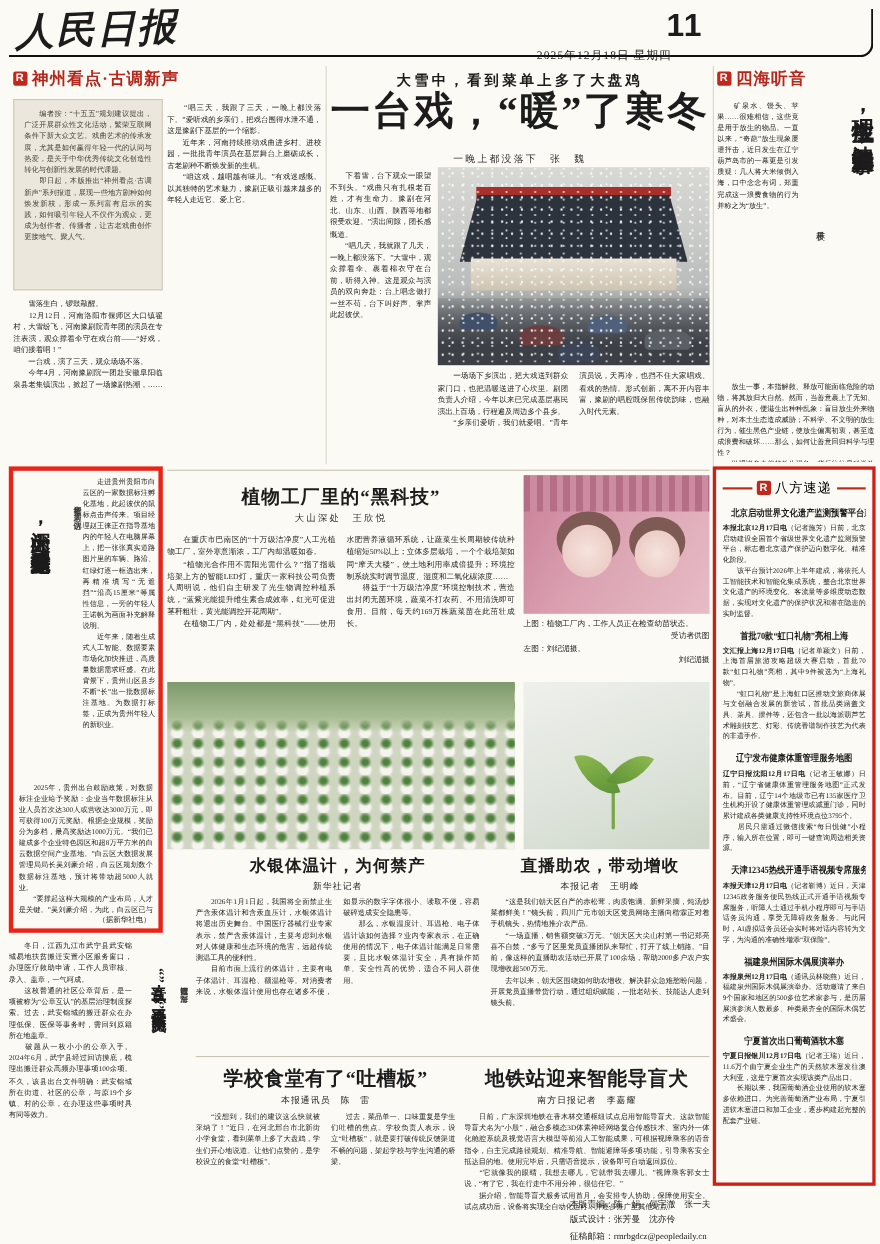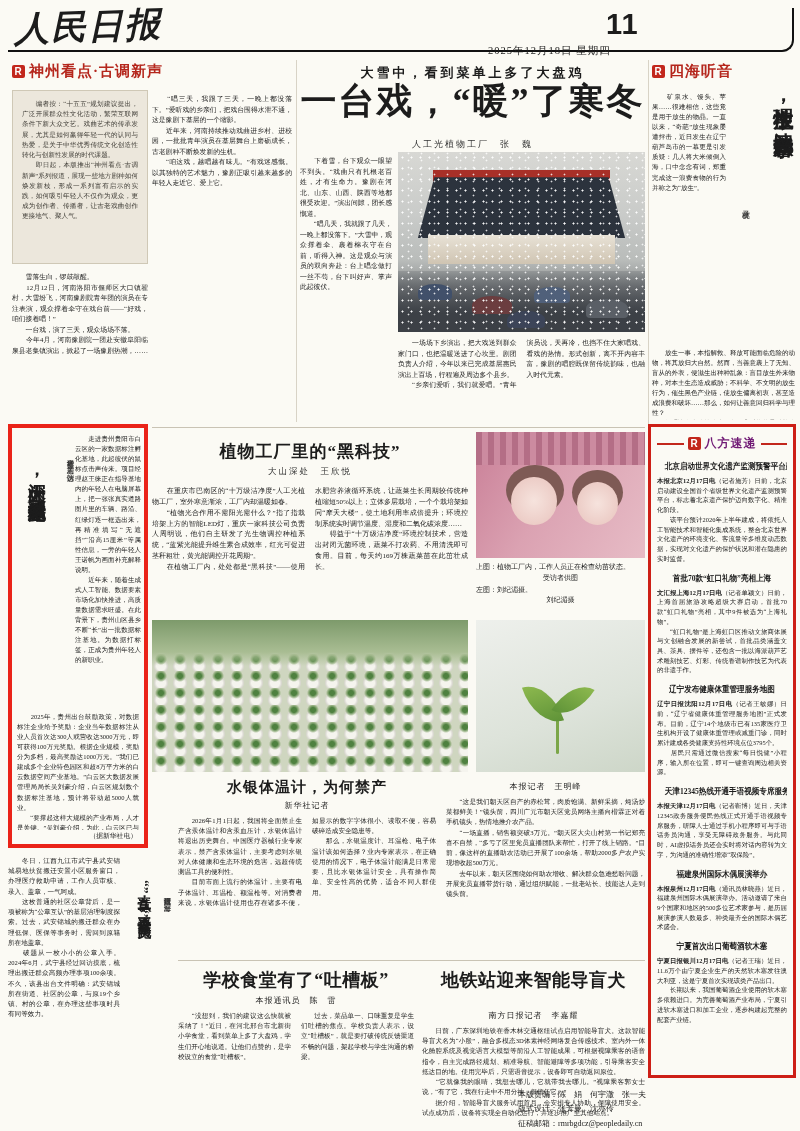--- a/index.html
+++ b/index.html
@@ -45,21 +45,21 @@
      background-image:radial-gradient(circle at 9px 5px,#4f8140 2.5px,rgba(95,140,70,.5) 4.5px,transparent 6px),
                       radial-gradient(circle at 9px 12px,#f5f4ee 4.5px,#d8d7cf 6.5px,transparent 7.5px);
      background-size:19px 17px}
   .ph-seed .glass{position:absolute;left:0;top:0;width:100%;height:30%;
      background:linear-gradient(#7d9a6b,#a9bd93 70%,rgba(169,189,147,0))}
   
   .ph-sprout{background:linear-gradient(160deg,#eef0ec,#dde3da 60%,#cdd6c8)}
   .leaf{position:absolute;background:linear-gradient(#8cb84e,#5f9338);border-radius:0 100% 0 100%}
   .stem{position:absolute;width:3px;background:#7ba648;border-radius:2px}
   .cap{font-size:7px;line-height:1.5;color:#222}
-  .credit{font-size:7px;text-align:center;color:#222}
+  .credit{font-size:7px;text-align:right;color:#222}
   
   .hl-box{border:4px solid #ea2318;box-sizing:border-box}
   .bf-box{border:3px solid #cd1f16;box-sizing:border-box;padding:6px 6px;overflow:hidden;background:#fbfaf4}
   .bf-header{display:flex;align-items:center;gap:4px;margin:2px 0 6px}
   .bf-line{flex:1;height:2px;background:#c2271c}
   .bf-title-wrap{overflow:hidden;width:100%;margin-top:9px}
   .bf-title{font-weight:900;font-size:8.6px;white-space:nowrap;text-align:center;transform:scaleX(.88);transform-origin:center;letter-spacing:0}
   .bf-body{font-size:6.4px;line-height:1.52;text-align:justify;white-space:pre-line;margin-top:3px}
   .bf-date{font-weight:700}
   .masthead{font-weight:900;font-style:italic;font-size:35px;letter-spacing:2px;transform:rotate(-2deg);transform-origin:left}
@@ -89,21 +89,21 @@
 　　12月12日，河南洛阳市偃师区大口镇翟村，大雪纷飞，河南豫剧院青年团的演员在专注表演，观众撑着伞守在戏台前——“好戏，咱们接着唱！”
 　　一台戏，演了三天，观众场场不落。
 　　今年4月，河南豫剧院一团赴安徽阜阳临泉县老集镇演出，掀起了一场豫剧热潮，……</div>
 <div class="abs body-txt" style="left:152px;top:94px;width:140px;height:326px">　　“唱三天，我跟了三天，一晚上都没落下。”爱听戏的乡亲们，把戏台围得水泄不通，这是豫剧下基层的一个缩影。
 　　近年来，河南持续推动戏曲进乡村、进校园，一批批青年演员在基层舞台上磨砺成长，古老剧种不断焕发新的生机。
 　　“咱这戏，越唱越有味儿。”有戏迷感慨。以其独特的艺术魅力，豫剧正吸引越来越多的年轻人走近它、爱上它。</div>
 <div class="abs vline" style="left:296px;top:60px;height:362px"></div>
 
 <div class="abs kicker center" style="left:300px;top:64px;width:345px">大雪中，看到菜单上多了大盘鸡</div>
 <div class="abs main-head center" style="left:298px;top:82px;width:349px">一台戏，“暖”了寒冬</div>
-<div class="abs byline center" style="left:300px;top:138px;width:345px">人工光植物工厂　张　魏</div>
+<div class="abs byline center" style="left:300px;top:138px;width:345px">一晚上都没落下　张　魏</div>
 <div class="abs body-txt" style="left:300px;top:156px;width:92px;height:264px">　　下着雪，台下观众一眼望不到头。“戏曲只有扎根老百姓，才有生命力。豫剧在河北、山东、山西、陕西等地都很受欢迎。”演出间隙，团长感慨道。
 　　“唱几天，我就跟了几天，一晚上都没落下。”大雪中，观众撑着伞、裹着棉衣守在台前，听得入神。这是观众与演员的双向奔赴：台上唱念做打一丝不苟，台下叫好声、掌声此起彼伏。</div>
 
 <div class="abs photo ph-stage" style="left:398px;top:152px;width:247px;height:180px">
   <div class="banner"></div>
   <div class="canopy"></div>
   <div class="stagefloor"></div>
   <div class="crowd"></div>
   <div class="umb" style="left:8%;bottom:18%;width:34px;height:16px;background:#41506a"></div>
   <div class="umb" style="left:30%;bottom:10%;width:40px;height:18px;background:#6b3d3f"></div>
@@ -181,46 +181,47 @@
 <div class="abs vtxt" style="left:154px;top:892px;width:18px;height:160px;font-size:7.3px;color:#333">江西日报记者　舒海军</div>
 
 <div class="abs" style="left:178px;top:778px;width:258px">
   <div class="art-head center">水银体温计，为何禁产</div>
   <div class="center" style="font-size:8px;margin-top:3px;letter-spacing:1px">新华社记者</div>
   <div class="body-txt cols2" style="margin-top:5px;height:144px;font-size:6.6px">　　2026年1月1日起，我国将全面禁止生产含汞体温计和含汞血压计，水银体温计将退出历史舞台。中国医疗器械行业专家表示，禁产含汞体温计，主要考虑到水银对人体健康和生态环境的危害，远超传统测温工具的便利性。
 　　目前市面上流行的体温计，主要有电子体温计、耳温枪、额温枪等。对消费者来说，水银体温计使用也存在诸多不便，如显示的数字字体很小、读取不便，容易破碎造成安全隐患等。
 　　那么，水银温度计、耳温枪、电子体温计该如何选择？业内专家表示，在正确使用的情况下，电子体温计能满足日常需要，且比水银体温计安全，具有操作简单、安全性高的优势，适合不同人群使用。</div>
 </div>
 <div class="abs" style="left:446px;top:778px;width:199px">
+  <div class="art-head center">直播助农，带动增收</div>
   <div class="center" style="font-size:8px;margin-top:3px;letter-spacing:1px">本报记者　王明峰</div>
   <div class="body-txt" style="margin-top:5px;height:144px;font-size:6.6px">　　“这是我们朝天区自产的赤松茸，肉质饱满、新鲜采摘，炖汤炒菜都鲜美！”镜头前，四川广元市朝天区党员网络主播向楷霖正对着手机镜头，热情地推介农产品。
 　　“一场直播，销售额突破3万元。”朝天区大尖山村第一书记郑亮喜不自禁，“多亏了区里党员直播团队来帮忙，打开了线上销路。”目前，像这样的直播助农活动已开展了100余场，帮助2000多户农户实现增收超500万元。
 　　去年以来，朝天区围绕如何助农增收、解决群众急难愁盼问题，开展党员直播带货行动，通过组织赋能，一批老站长、技能达人走到镜头前。</div>
 </div>
 <div class="abs hline" style="left:178px;top:960px;width:467px"></div>
 
 <div class="abs" style="left:178px;top:968px;width:236px">
   <div class="art-head-sm center">学校食堂有了“吐槽板”</div>
   <div class="center" style="font-size:8px;margin-top:3px;letter-spacing:1px">本报通讯员　陈　雷</div>
   <div class="body-txt cols2" style="margin-top:5px;height:118px;font-size:6.6px">　　“没想到，我们的建议这么快就被采纳了！”近日，在河北邢台市北新街小学食堂，看到菜单上多了大盘鸡，学生们开心地说道。让他们点赞的，是学校设立的食堂“吐槽板”。
 　　过去，菜品单一、口味重复是学生们吐槽的焦点。学校负责人表示，设立“吐槽板”，就是要打破传统反馈渠道不畅的问题，架起学校与学生沟通的桥梁。</div>
 </div>
 <div class="abs" style="left:422px;top:968px;width:223px">
   <div class="art-head-sm center">地铁站迎来智能导盲犬</div>
-  <div class="center" style="font-size:8px;margin-top:18px;letter-spacing:1px">南方日报记者　李嘉耀</div>
+  <div class="center" style="font-size:8px;margin-top:3px;letter-spacing:1px">南方日报记者　李嘉耀</div>
   <div class="body-txt" style="margin-top:5px;height:130px;font-size:6.6px">　　日前，广东深圳地铁在香木林交通枢纽试点启用智能导盲犬。这款智能导盲犬名为“小殷”，融合多模态3D体素神经网络复合传感技术、室内外一体化舱腔系统及视觉语言大模型等前沿人工智能成果，可根据视障乘客的语音指令，自主完成路径规划、精准导航、智能避障等多项功能，引导乘客安全抵达目的地。使用完毕后，只需语音提示，设备即可自动返回原位。
 　　“它就像我的眼睛，我想去哪儿，它就带我去哪儿。”视障乘客郭女士说，“有了它，我在行走中不用分神，很信任它。”
 　　据介绍，智能导盲犬服务试用首月，会安排专人协助，保障使用安全。试点成功后，设备将实现全自动化运行，并逐步推广至其他站点。</div>
 </div>
 
 <div class="abs bf-box" style="left:648px;top:424px;width:148px;height:654px">
   <div class="bf-header">
     <div class="bf-line"></div>
     <span class="rlogo">R</span>
-    <span style="font-weight:700;font-size:12px;color:#701a75;letter-spacing:1px">八方速递</span>
+    <span style="font-weight:400;font-size:12px;color:#000000;letter-spacing:1px">八方速递</span>
     <div class="bf-line"></div>
   </div>
 
   <div class="bf-title-wrap">
       <div class="bf-title">北京启动世界文化遗产监测预警平台建设</div>
     </div>
   <div class="bf-body"><span class="bf-date">本报北京12月17日电</span><span>（记者施芳）日前，北京启动建设全国首个省级世界文化遗产监测预警平台，标志着北京遗产保护迈向数字化、精准化阶段。
 　　该平台预计2026年上半年建成，将依托人工智能技术和智能化集成系统，整合北京世界文化遗产的环境变化、客流量等多维度动态数据，实现对文化遗产的保护状况和潜在隐患的实时监督。</span></div>
 
   <div class="bf-title-wrap">

